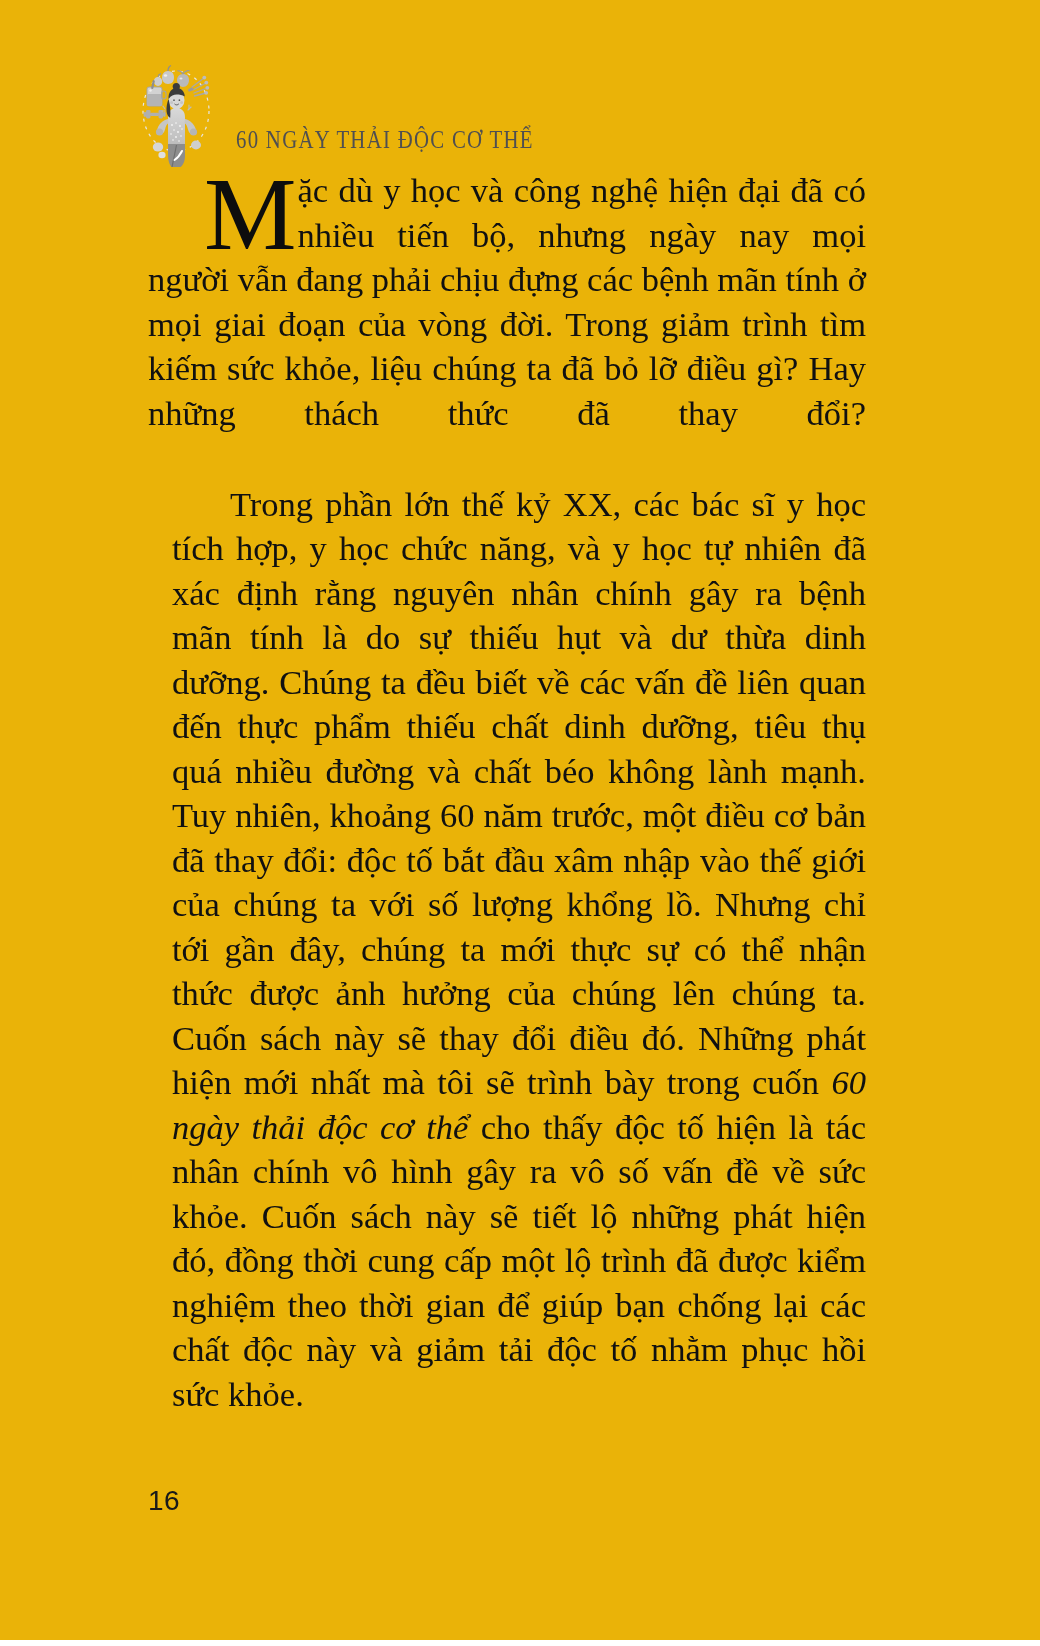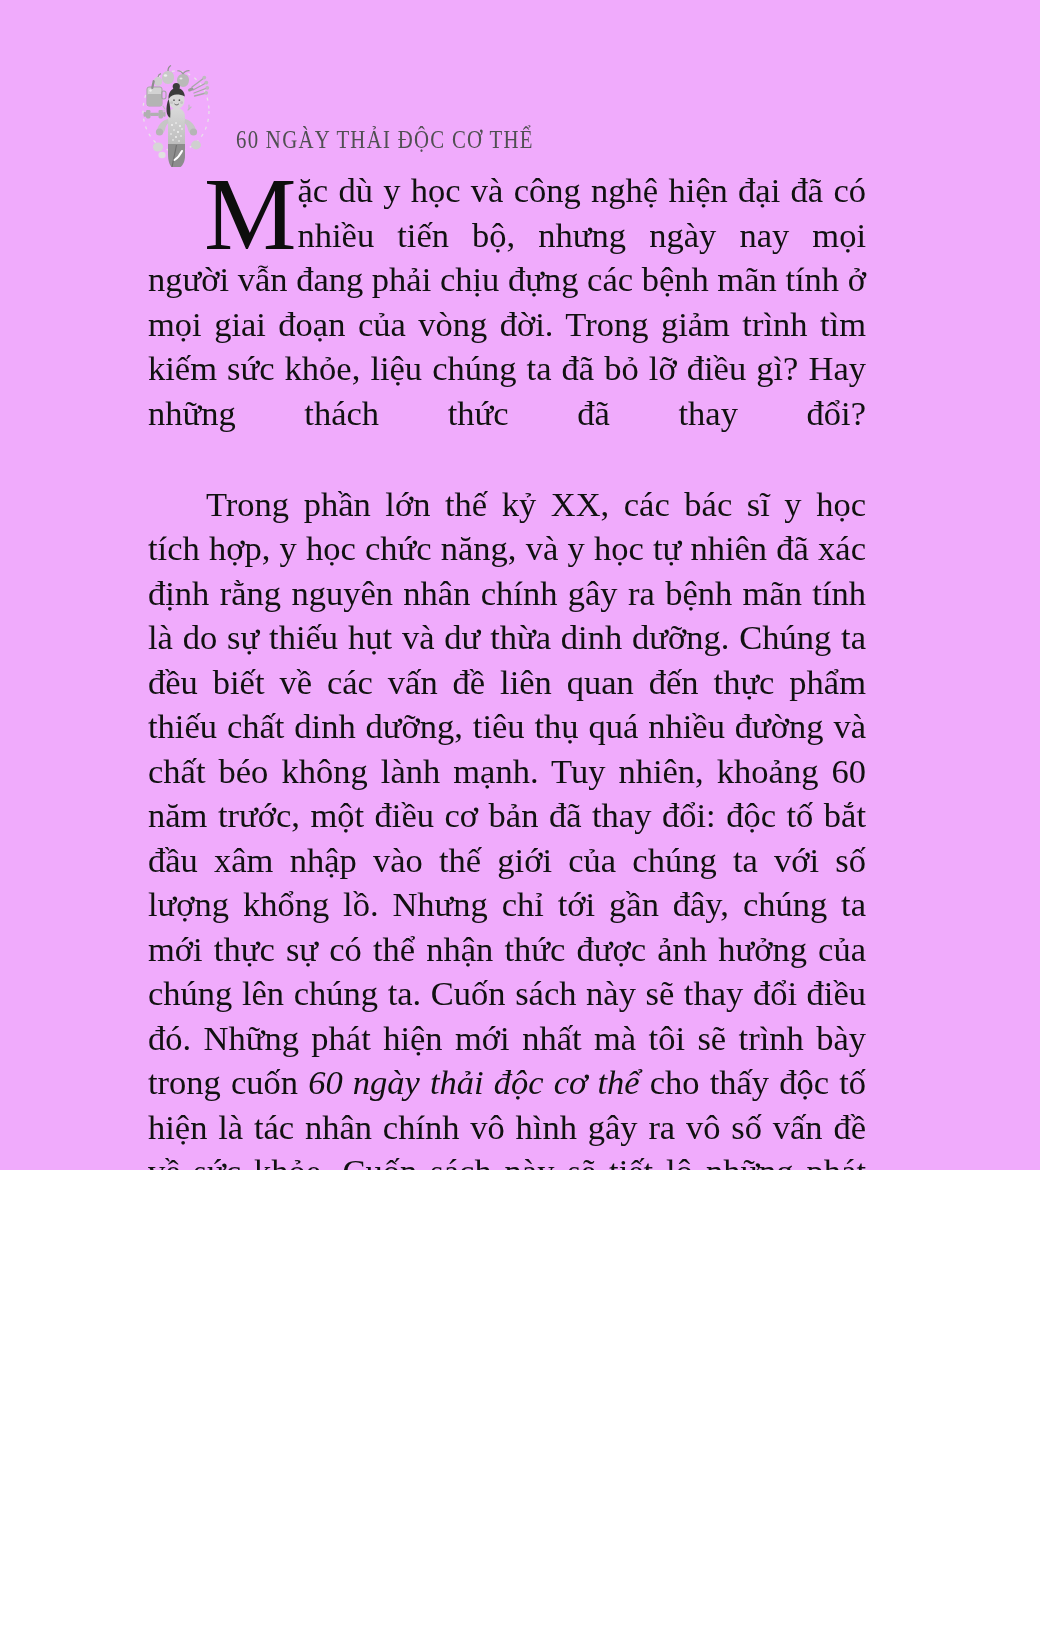--- a/index.html
+++ b/index.html
@@ -4,22 +4,22 @@
 <title>60 NGÀY THẢI ĐỘC CƠ THỂ — 16</title>
 <style>
   html, body {
     margin: 0;
     padding: 0;
     background: #ffffff;
   }
   .page {
     position: relative;
     width: 1040px;
-    height: 1170px;
-    background: #f0abfc;
+    height: 1640px;
+    background: #eab308;
     overflow: hidden;
     font-family: "Liberation Serif", "DejaVu Serif", serif;
     box-sizing: border-box;
   }
 
   
   .running-header {
     position: absolute;
     left: 138px;
     top: 52px;
@@ -71,20 +71,21 @@
     color: #111111;
     letter-spacing: 0px;
     word-spacing: 0px;
     hyphens: none;
   }
   p.body-par + p.body-par {
     margin-top: 2px;
   }
   p.indent {
     text-indent: 58px;
+    margin-left: 24px;
   }
   p.body-par::after {
     content: "";
     display: inline-block;
     width: 100%;
   }
   p.body-par.last::after {
     content: none;
   }
 

